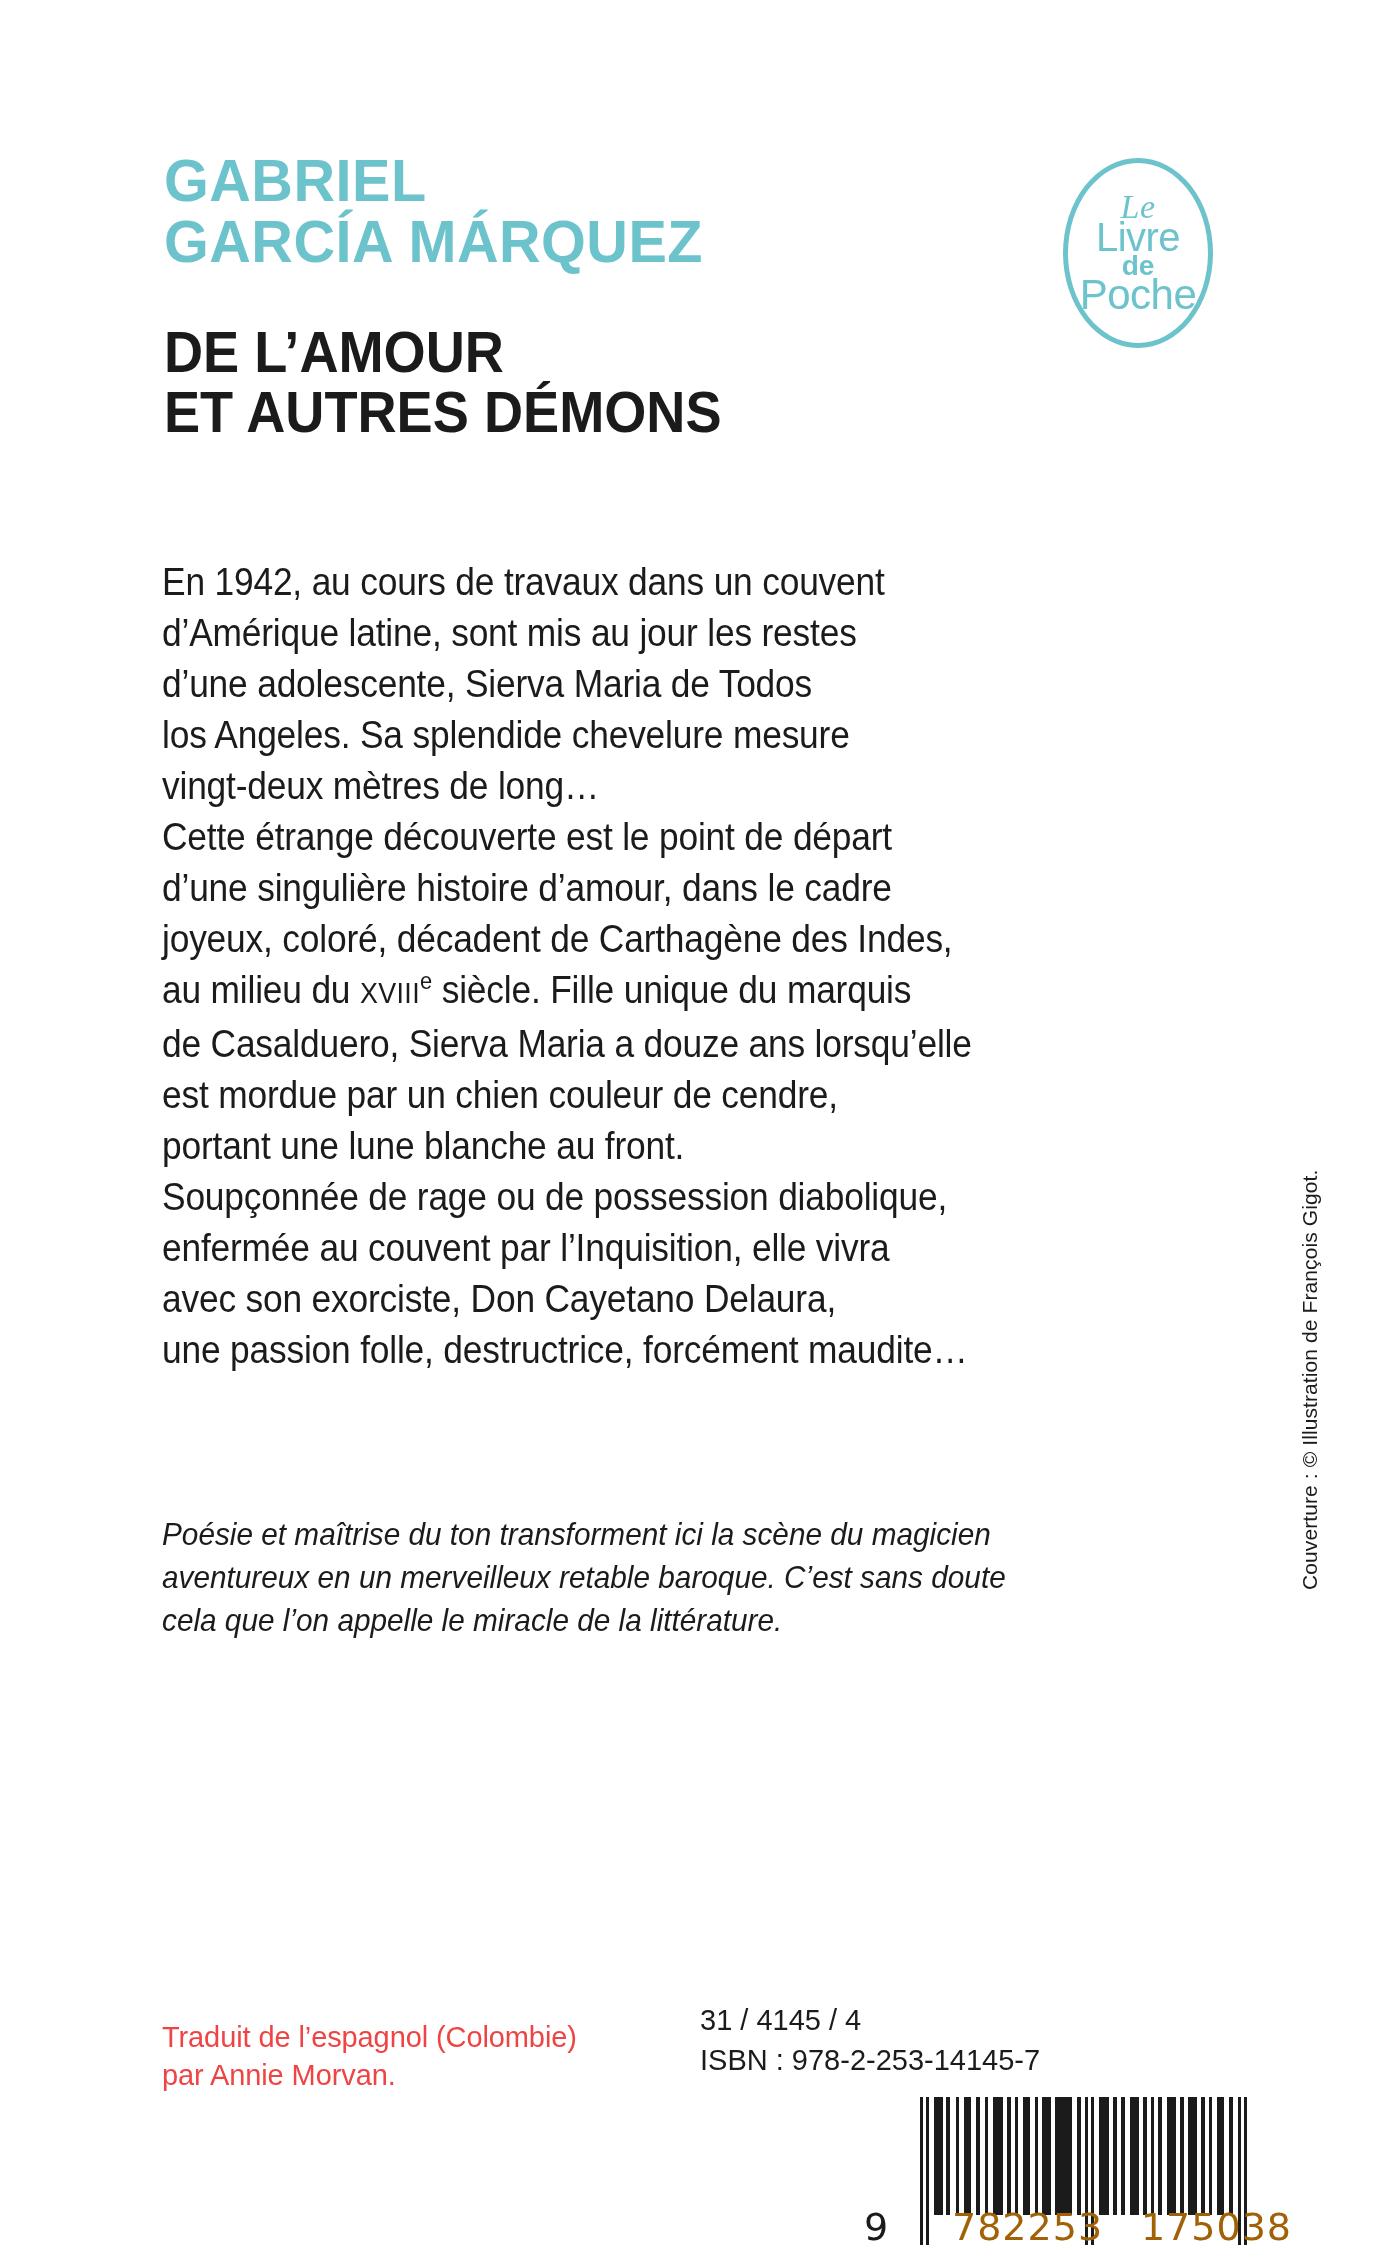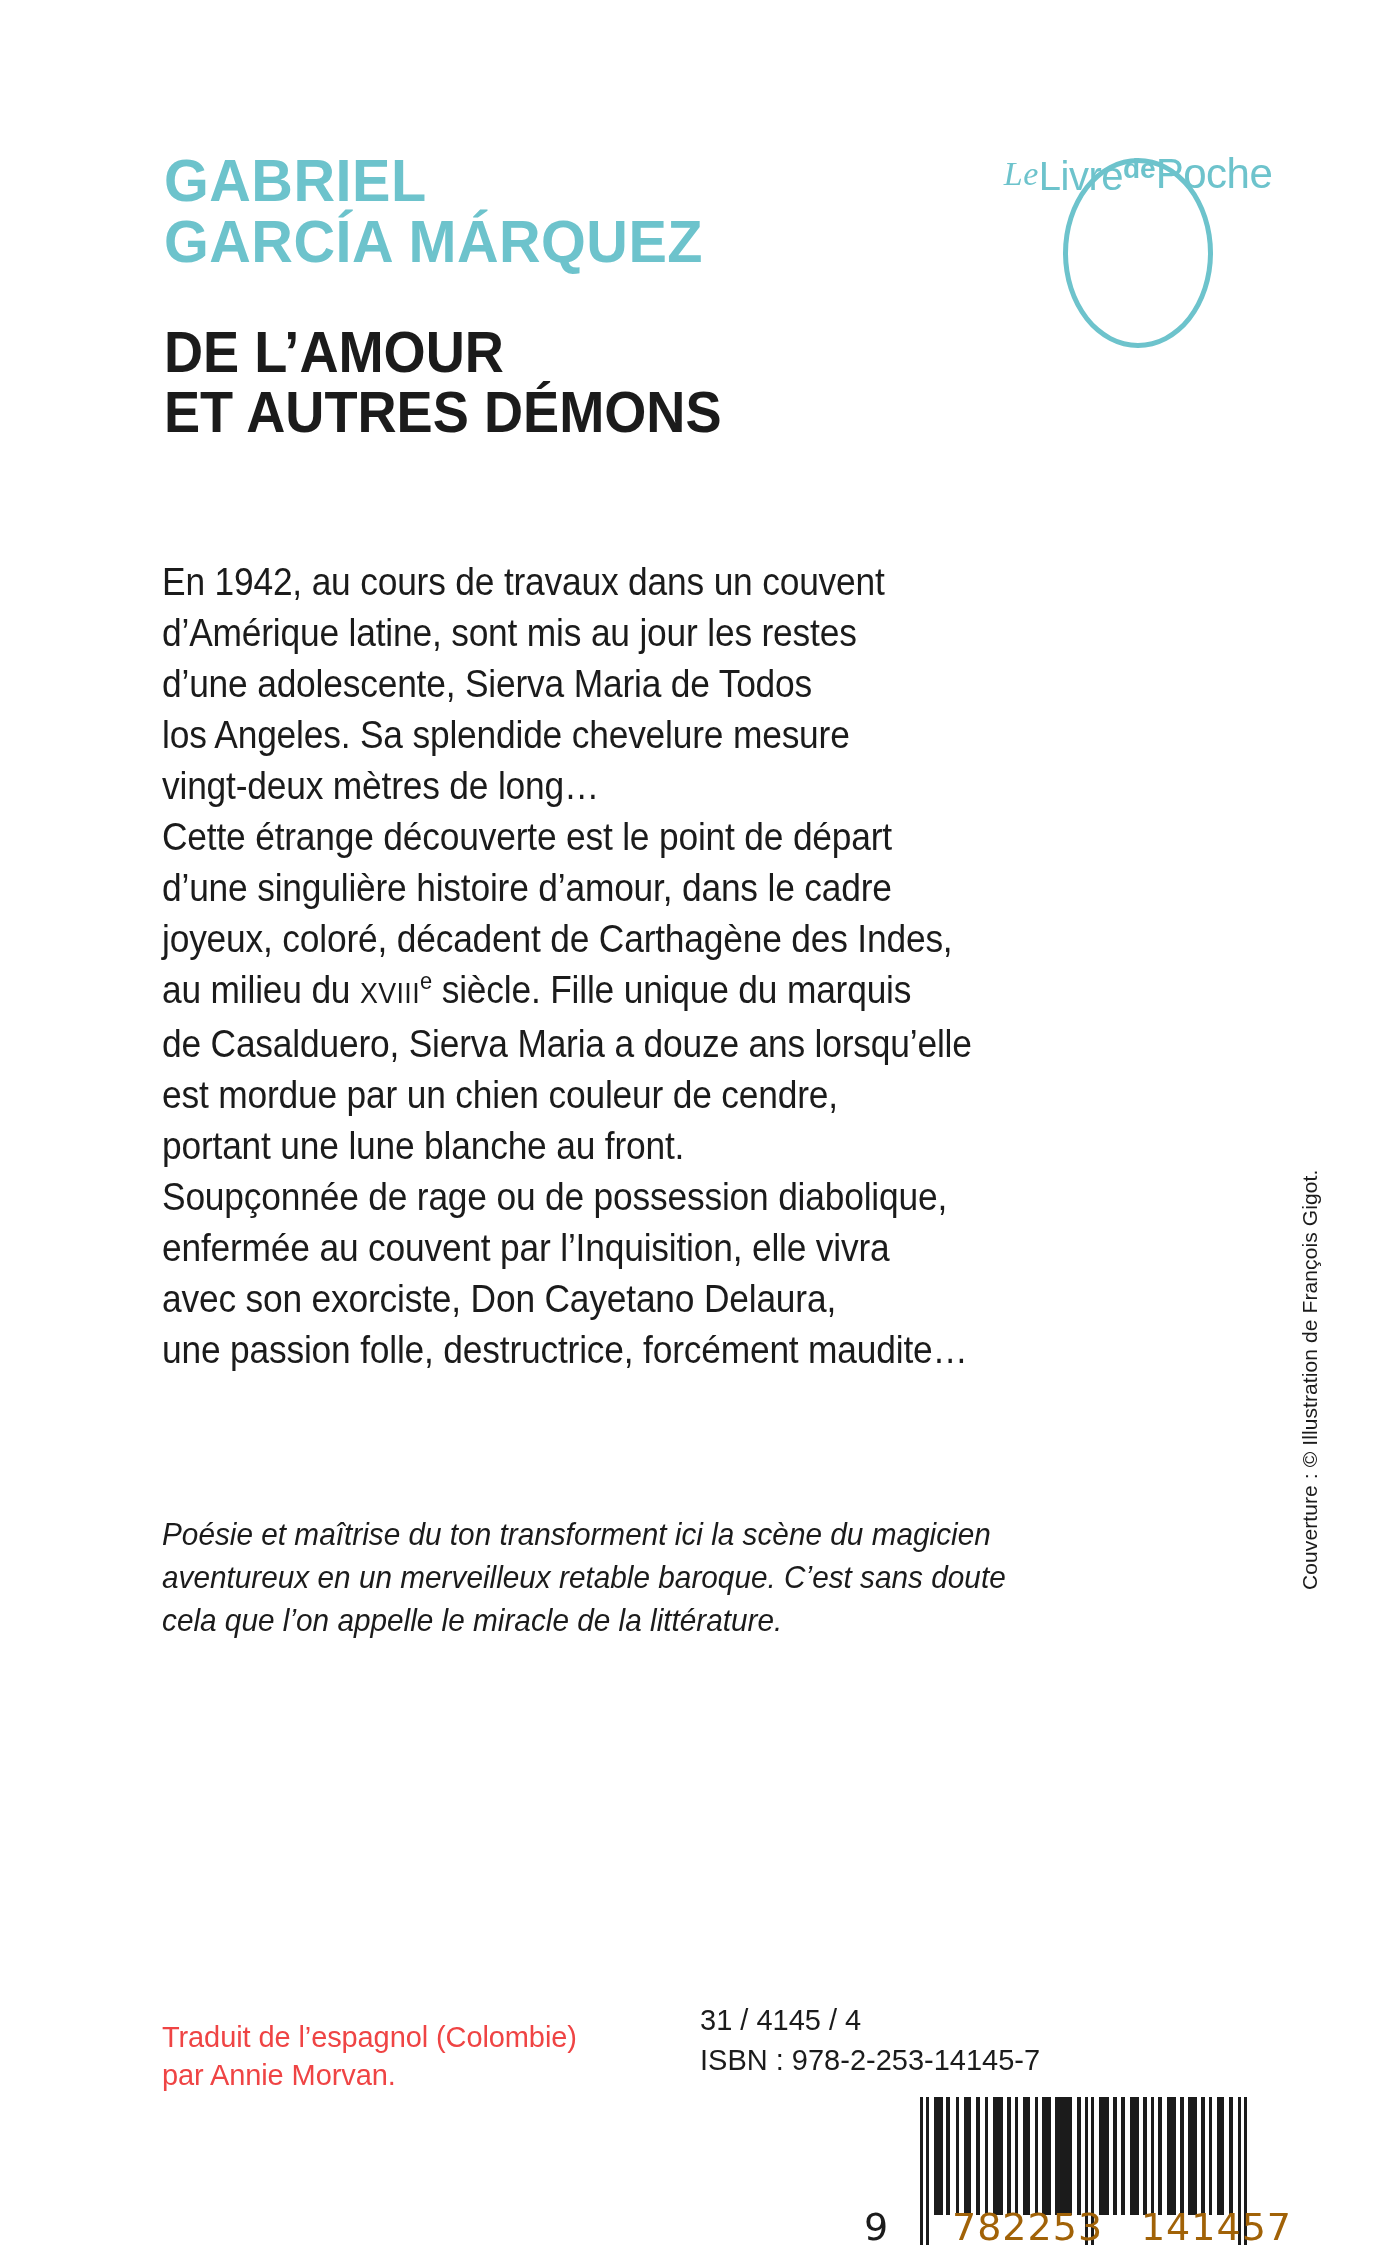--- a/index.html
+++ b/index.html
@@ -31,20 +31,22 @@
     position: absolute;
     inset: 0;
     border: 5px solid #6dc3cc;
     border-radius: 50% / 50%;
     box-sizing: border-box;
   }
   .logo-text {
     position: absolute;
     inset: 0;
     display: flex;
+    flex-direction: column;
+    align-items: center;
     justify-content: center;
     color: #6dc3cc;
     line-height: 0.92;
   }
   .logo-le {
     font-family: "Liberation Serif", serif;
     font-style: italic;
     font-size: 34px;
     letter-spacing: 0.5px;
     margin-bottom: -4px;
@@ -318,17 +320,17 @@
         <rect x="281" y="0" width="4" height="118"></rect>
         <rect x="289" y="0" width="3" height="118"></rect>
         <rect x="297" y="0" width="7" height="118"></rect>
         <rect x="309" y="0" width="4" height="118"></rect>
         <rect x="318" y="0" width="3" height="148"></rect>
         <rect x="324" y="0" width="3" height="148"></rect>
       </g>
     </svg>
     <div class="barcode-digits">
       <span>782253</span>
-      <span>141457</span>
+      <span>175038</span>
     </div>
   </div>
 
 </div>
 
 </body></html>

